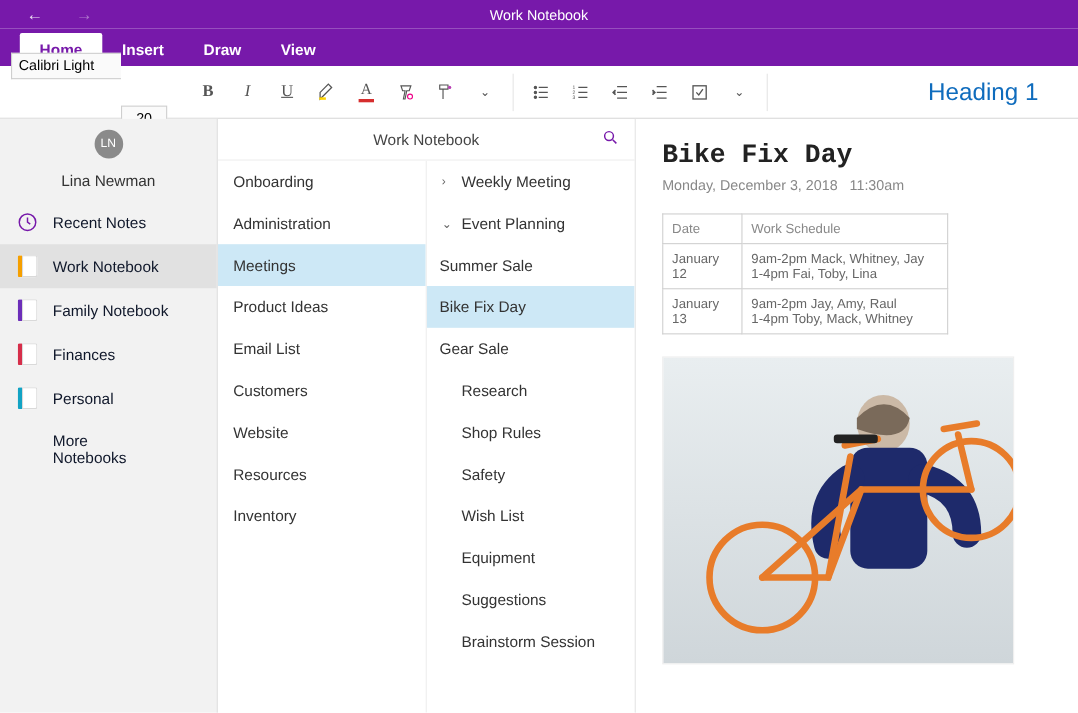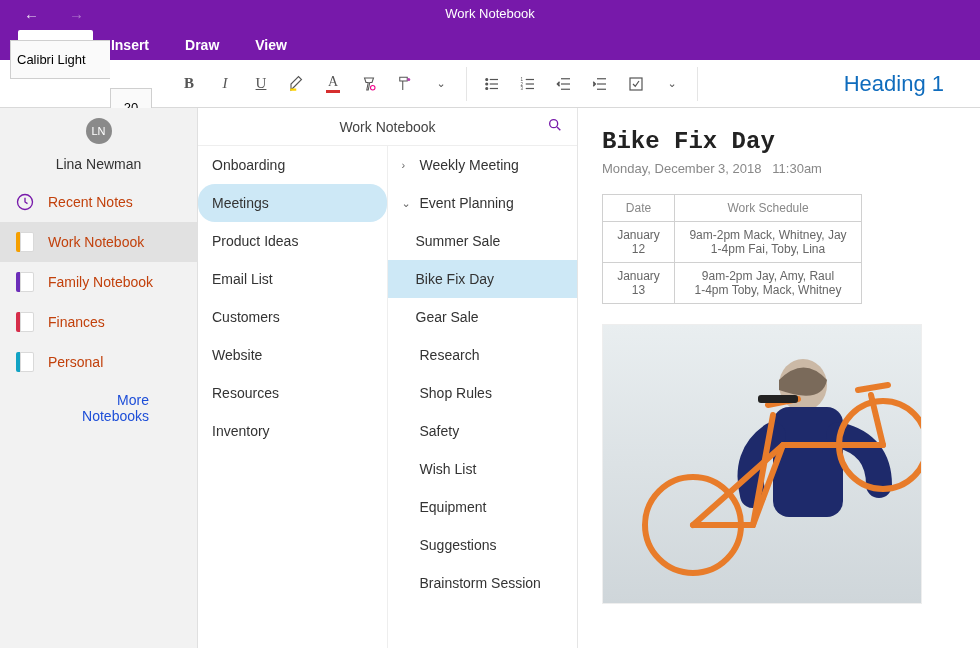--- a/index.html
+++ b/index.html
@@ -11,61 +11,61 @@
   .titlebar .nav-arrows span { opacity: .85; cursor: pointer; font-size: 15px; }
   
   
   .ribbon-tabs { height: 34px; background: #7719AA; display: flex; padding-left: 18px; align-items: flex-end; font-weight: bold; }
   .ribbon-tab { padding: 7px 18px; font-size: 14px; color: #fff; cursor: pointer; }
   .ribbon-tab.active { background: #fff; color: #7719AA; border-radius: 2px 2px 0 0; }
   
   
   .toolbar { height: 48px; background: #fff; border-bottom: 1px solid #d9d9d9; display: flex; align-items: center; padding: 0 10px; gap: 0; }
   .font-box { display: flex; margin-right: 12px; }
-  .font-box input { height: 39px; border: 1px solid #cfcfcf; font-size: 13px; padding: 0 6px; outline: none; background: #fafafa; }
+  .font-box input { height: 24px; border: 1px solid #cfcfcf; font-size: 13px; padding: 0 6px; outline: none; background: #fafafa; }
   .font-box input.name { width: 100px; border-right: none; }
   .font-box input.size { width: 42px; text-align: center; margin-top: 48px; }
   .tool-group { display: flex; align-items: center; gap: 14px; padding: 0 14px; border-right: 1px solid #e5e5e5; height: 34px; }
   .tool-btn { width: 22px; height: 22px; display: flex; align-items: center; justify-content: center; cursor: pointer; font-size: 15px; color: #555; }
   .tool-btn svg { width: 18px; height: 18px; }
   .heading-style { margin-left: auto; margin-right: 12px; color: #0f6cbd; font-size: 22px; font-family: 'Calibri Light', 'Segoe UI Light', sans-serif; padding: 0 14px; }
   
   
   .main { display: flex; height: calc(648px - 26px - 34px - 48px); }
   
   
   .sidebar { width: 198px; background: #f2f2f2; border-right: 1px solid #e0e0e0; display: flex; flex-direction: column; }
   .user-row { display: flex; align-items: center; gap: 12px; padding: 10px 14px; flex-direction: column; }
   .avatar { width: 26px; height: 26px; border-radius: 50%; background: #8a8a8a; color: #fff; display: flex; align-items: center; justify-content: center; font-size: 11px; }
-  .nav-row { display: flex; align-items: center; gap: 12px; padding: 9px 14px; cursor: pointer; font-size: 14px; color: #c2410c; }
+  .nav-row { display: flex; align-items: center; gap: 12px; padding: 9px 14px; cursor: pointer; font-size: 14px; color: #0f172a; }
   .nav-row.active { background: #e1e1e1; }
   .nb-icon { width: 22px; height: 22px; display: flex; align-items: center; justify-content: center; }
   .nb-book { width: 18px; height: 20px; border-radius: 2px; border-left: 4px solid; background: #fff; box-shadow: inset 0 0 0 1px rgba(0,0,0,.15); }
-  .more { color: #1d4ed8; padding: 10px 48px; cursor: pointer; text-align: right; }
+  .more { color: #0f172a; padding: 10px 48px; cursor: pointer; }
   
   
   .sections-pane { width: 380px; display: flex; flex-direction: column; border-right: 1px solid #e5e5e5; }
   .sections-header { height: 38px; display: flex; align-items: center; justify-content: center; position: relative; font-size: 14px; color: #444; border-bottom: 1px solid #eee; }
   .search-ic { position: absolute; right: 14px; color: #7719AA; cursor: pointer; }
   .sections-body { display: flex; flex: 1; overflow: hidden; }
   .sections-col { width: 190px; border-right: 1px solid #eee; overflow-y: auto; }
   .section-item { height: 38px; display: flex; align-items: center; padding-left: 14px; font-size: 14px; color: #333; cursor: pointer; position: relative; }
-  .section-item.active { background: #cde8f6; border-radius: 17px; }
+  .section-item.active { background: #cde8f6; }
   .pages-col { width: 190px; overflow-y: auto; }
   .page-item { height: 38px; display: flex; align-items: center; padding-left: 14px; font-size: 14px; color: #333; cursor: pointer; gap: 6px; }
-  .page-item.child { padding-left: 28px; }
+  .page-item.child { padding-left: 12px; }
   .page-item.active { background: #cde8f6; }
   .chev { font-size: 11px; color: #666; width: 12px; }
   
   
   .canvas { flex: 1; padding: 20px 24px; overflow: auto; }
   .page-title { font-family: 'Courier New', monospace; font-size: 24px; font-weight: bold; color: #222; margin-bottom: 6px; }
   .page-meta { font-size: 13px; color: #888; margin-bottom: 18px; }
   table.schedule { border-collapse: collapse; font-size: 12px; color: #666; width: 260px; margin-bottom: 20px; }
-  table.schedule th, table.schedule td { border: 1px solid #d0d0d0; padding: 6px 8px; text-align: center; vertical-align: top; font-weight: normal; }
+  table.schedule th, table.schedule td { border: 1px solid #d0d0d0; padding: 6px 8px; text-align: left; vertical-align: top; font-weight: normal; }
   table.schedule th { color: #888; }
   .photo { width: 320px; height: 280px; background: linear-gradient(180deg, #e9eef0 0%, #cfd6da 100%); position: relative; overflow: hidden; border: 1px solid #eee; }
   .bike-frame { position: absolute; }
 </style>
 </head>
 <body>
 
 <div class="titlebar">
   <div class="nav-arrows">
     <span>←</span>
@@ -213,20 +213,23 @@
         <svg width="16" height="16" viewBox="0 0 24 24" fill="none" stroke="#7719AA" stroke-width="2">
             <circle cx="10" cy="10" r="6"></circle>
             <line x1="15" y1="15" x2="20" y2="20"></line>
           </svg>
       </span>
     </div>
     <div class="sections-body">
       <div class="sections-col" id="sections-col">
           <div class="section-item">
             <span>Onboarding</span>
+          </div>
+          <div class="section-item">
+            <span>Administration</span>
           </div>
           <div class="section-item active">
             <span>Meetings</span>
           </div>
           <div class="section-item">
             <span>Product Ideas</span>
           </div>
           <div class="section-item">
             <span>Email List</span>
           </div>

